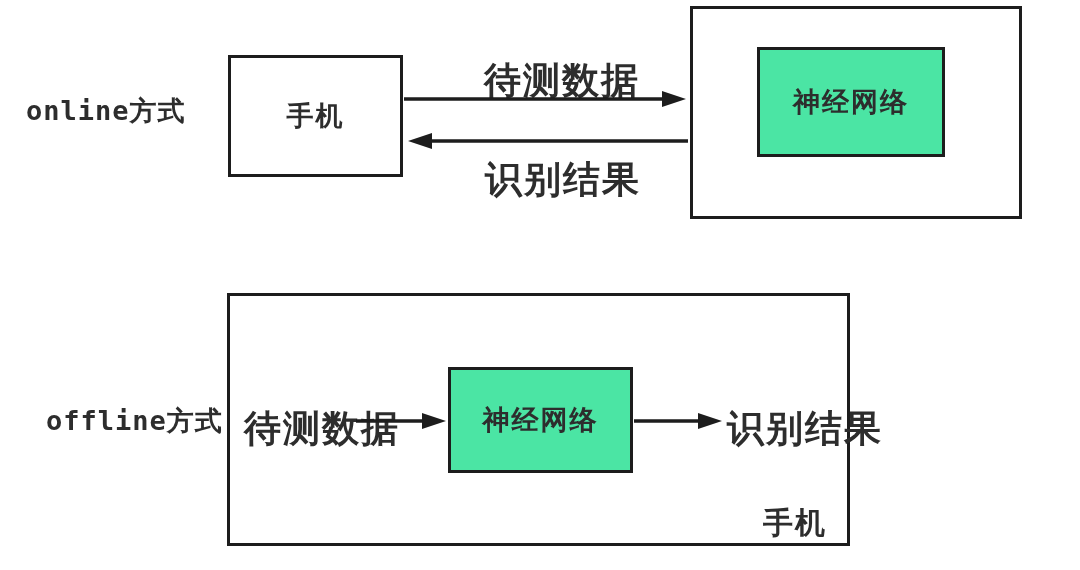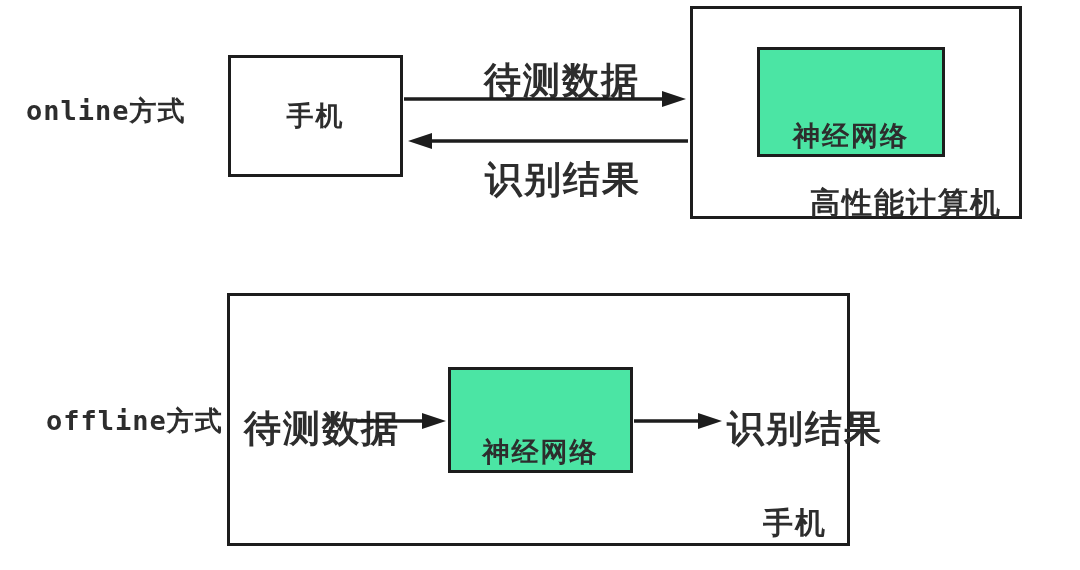--- a/index.html
+++ b/index.html
@@ -40,21 +40,21 @@
     font-weight: 600;
     white-space: nowrap;
     letter-spacing: 2px;
   }
   .nn-box {
     position: absolute;
     box-sizing: border-box;
     border: 3px solid #1d1d1d;
     background: #4be5a4;
     display: flex;
-    align-items: flex-end;
+    align-items: center;
     justify-content: center;
   }
   .arrow-label {
     position: absolute;
     font-size: 37px;
     font-weight: 700;
     white-space: nowrap;
     letter-spacing: 2px;
   }
   .box-caption {
@@ -94,21 +94,20 @@
   <div class="arrow-label" style="left:484px; top:56px;">待测数据</div>
 
   <div class="arrow-label" style="left:485px; top:155px;">识别结果</div>
 
   <div class="box" style="left:690px; top:6px; width:332px; height:213px;"></div>
 
   <div class="nn-box" style="left:757px; top:47px; width:188px; height:110px;">
     <span class="cn-label">神经网络</span>
   </div>
 
-  <div class="box-caption" style="left:810px; top:183px;">高性能计算机</div>
 
   <div class="mode-label" style="left:26px; top:403px;margin-left:20px;">offline方式</div>
 
   <div class="box" style="left:227px; top:293px; width:623px; height:253px;"></div>
 
   <div class="arrow-label" style="left:244px; top:404px;">待测数据</div>
 
   <div class="nn-box" style="left:448px; top:367px; width:185px; height:106px;">
     <span class="cn-label">神经网络</span>
   </div>

